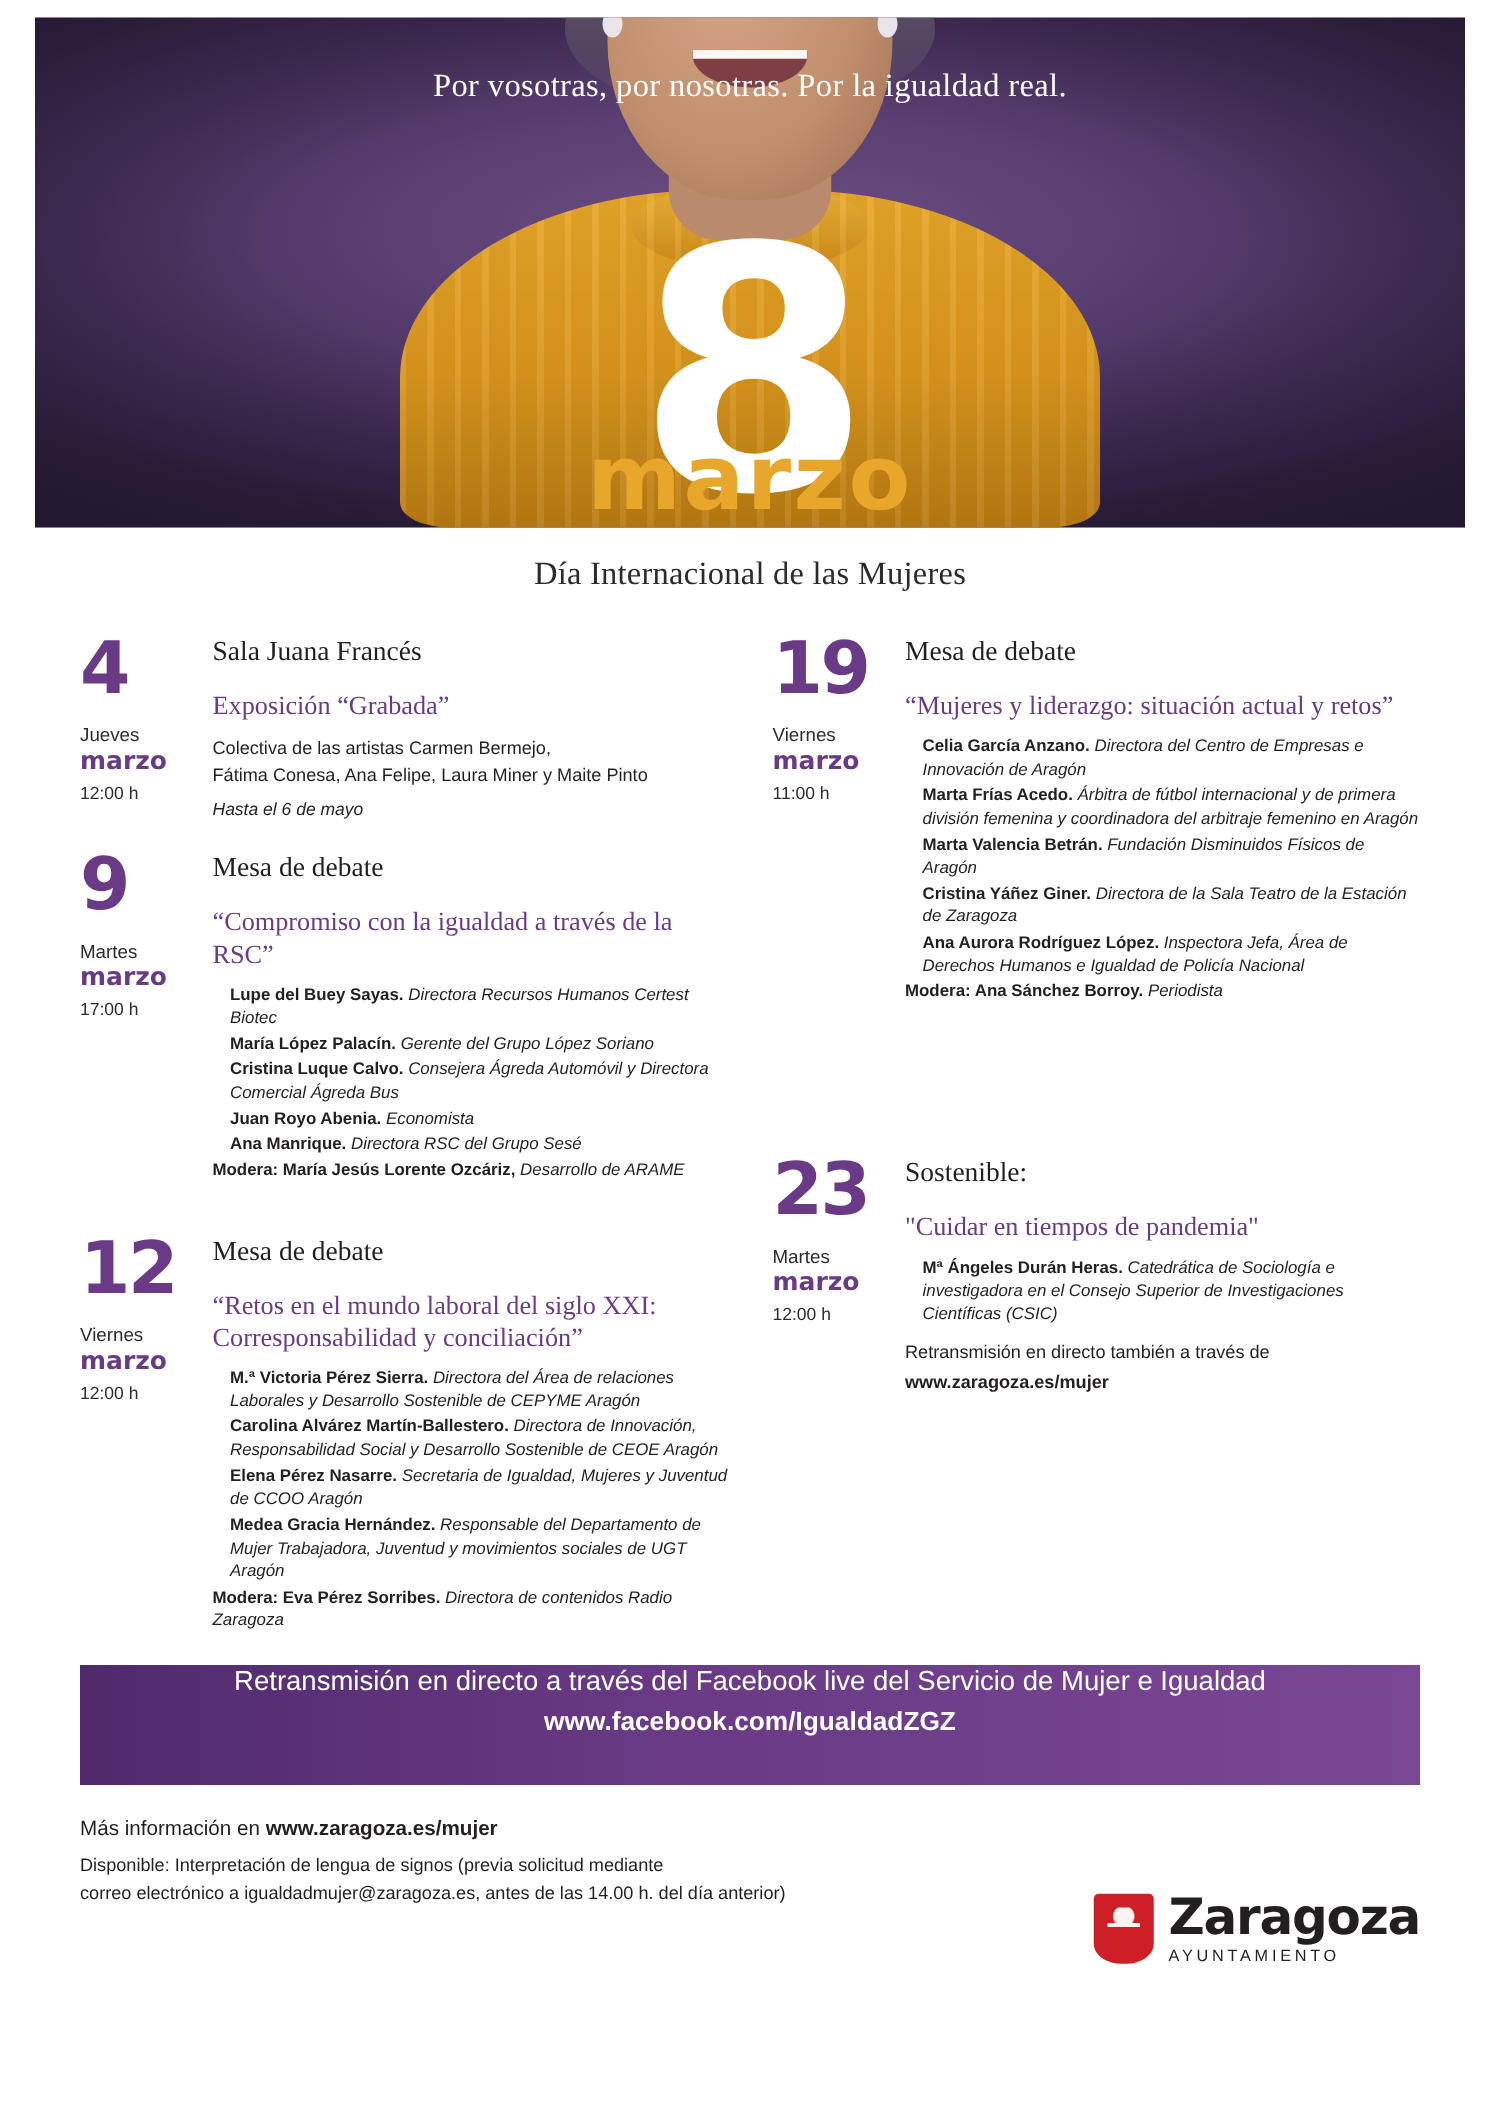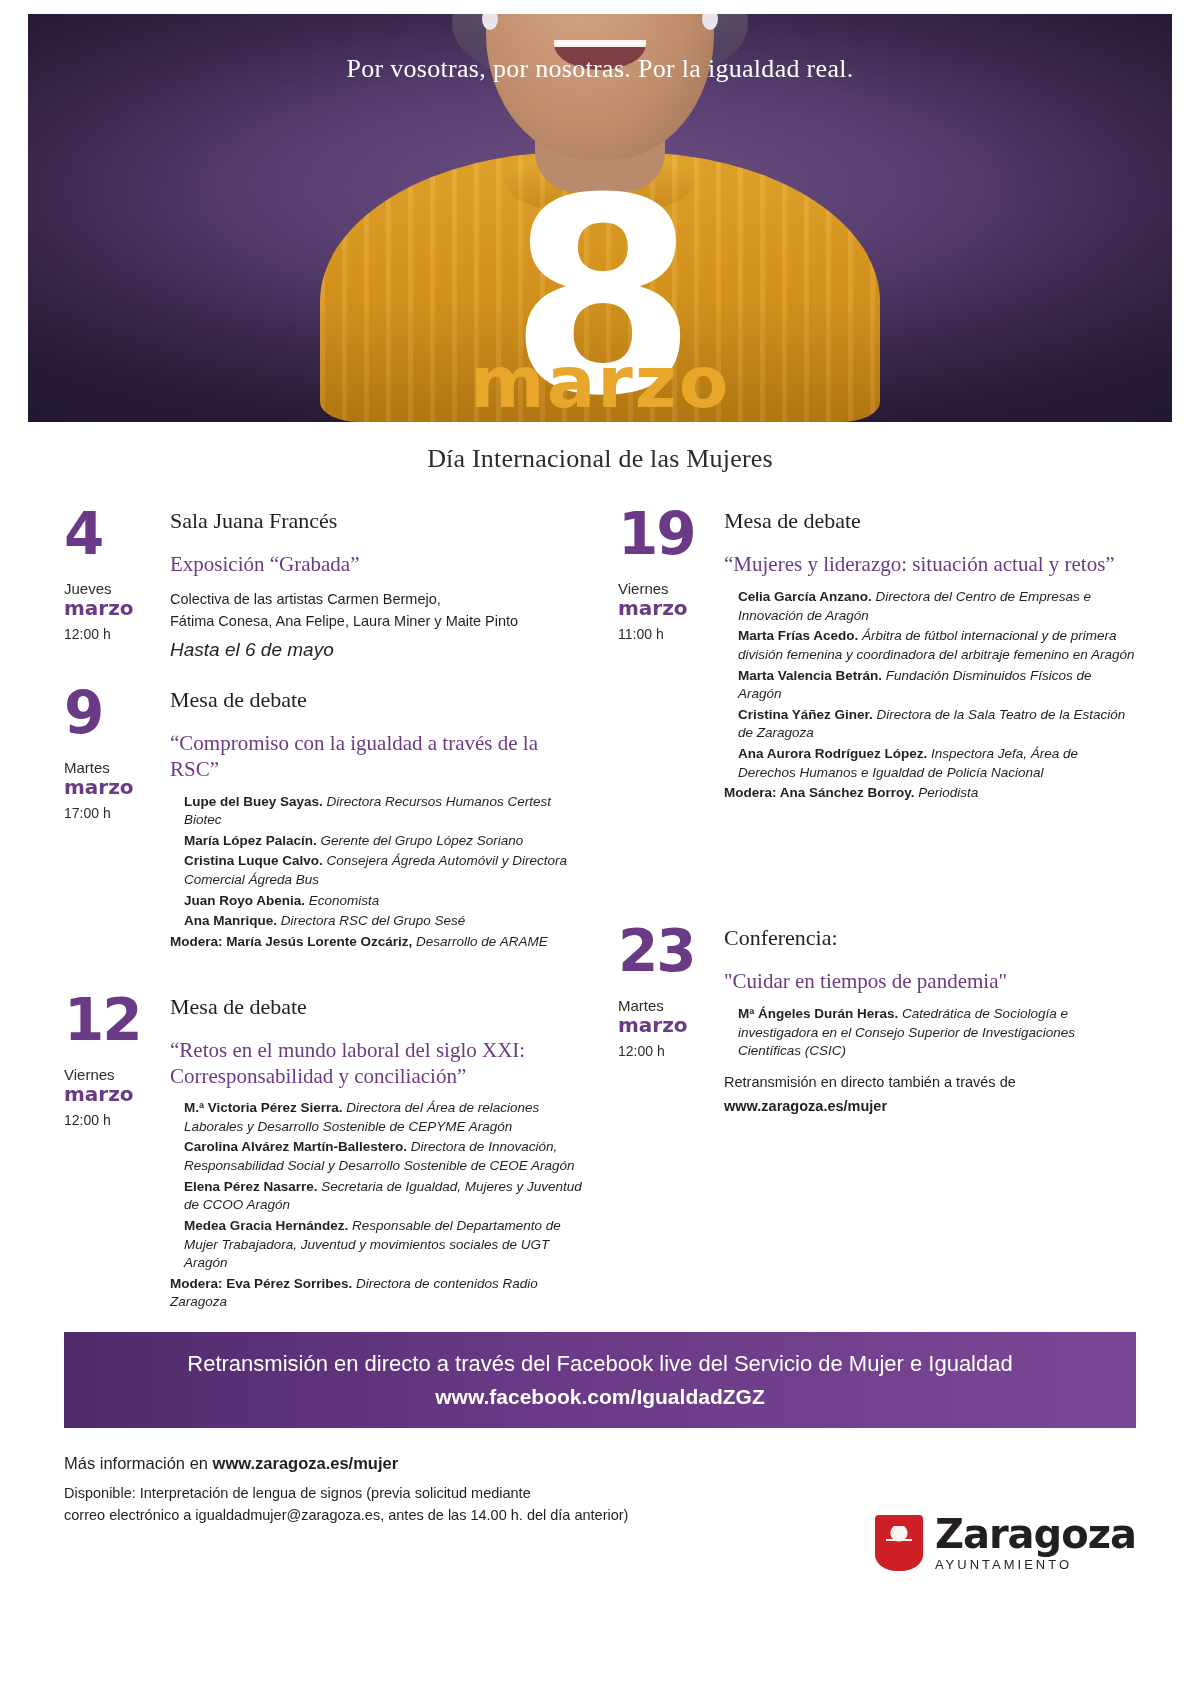--- a/index.html
+++ b/index.html
@@ -183,21 +183,21 @@
     color: #6a3a86;
     line-height: 1.22;
     margin-top: 18px;
   }
   .ev-note {
     font-size: 14.5px;
     line-height: 1.55;
     margin-top: 10px;
     color: #231f20;
   }
-  .ev-italic { font-style: italic; font-size: 19px; margin-top: 6px; }
+  .ev-italic { font-style: italic; font-size: 14px; margin-top: 6px; }
   .people { margin-top: 10px; }
   .person {
     font-size: 13.5px;
     line-height: 1.38;
     margin-bottom: 2px;
     text-indent: 0;
     padding-left: 14px;
   }
   .person .nm { font-weight: 700; }
   .person .rl { font-style: italic; }
@@ -207,21 +207,20 @@
   .banner {
     position: absolute;
     left: 36px; right: 36px;
     top: 1318px;
     height: 96px;
     background: linear-gradient(90deg, #4f2a6b 0%, #6a3a86 45%, #7a4795 100%);
     color: #fff;
     display: flex;
     flex-direction: column;
     align-items: center;
-    justify-content: center;
   }
   .banner-l1 { font-size: 22px; font-weight: 400; }
   .banner-l2 { font-size: 21px; font-weight: 700; margin-top: 8px; }
 
   .footer {
     position: absolute;
     left: 36px; right: 36px;
     top: 1440px;
   }
   .f-line1 { font-size: 16.5px; margin-bottom: 10px; }
@@ -385,21 +384,21 @@
       </div>
 
       <div class="event" style="margin-top:120px;">
         <div class="date-box">
           <div class="date-num">23</div>
           <div class="date-day">Martes</div>
           <div class="date-month">marzo</div>
           <div class="date-time">12:00 h</div>
         </div>
         <div class="ev-body">
-          <div class="ev-head">Conferencia:</div>
+          <div class="ev-head">Sostenible:</div>
           <div class="ev-sub">"Cuidar en tiempos de pandemia"</div>
           <div class="people">
             <div class="person"><span class="nm">Mª Ángeles Durán Heras.</span> <span class="rl">Catedrática de Sociología e investigadora en el Consejo Superior de Investigaciones Científicas (CSIC)</span></div>
           </div>
           <div class="ev-note">
             <div>Retransmisión en directo también a través de</div>
             <div style="font-weight:700;margin-top:2px;"><a href="#" style="color:#231f20;text-decoration:none;">www.zaragoza.es/mujer</a></div>
           </div>
         </div>
       </div>

